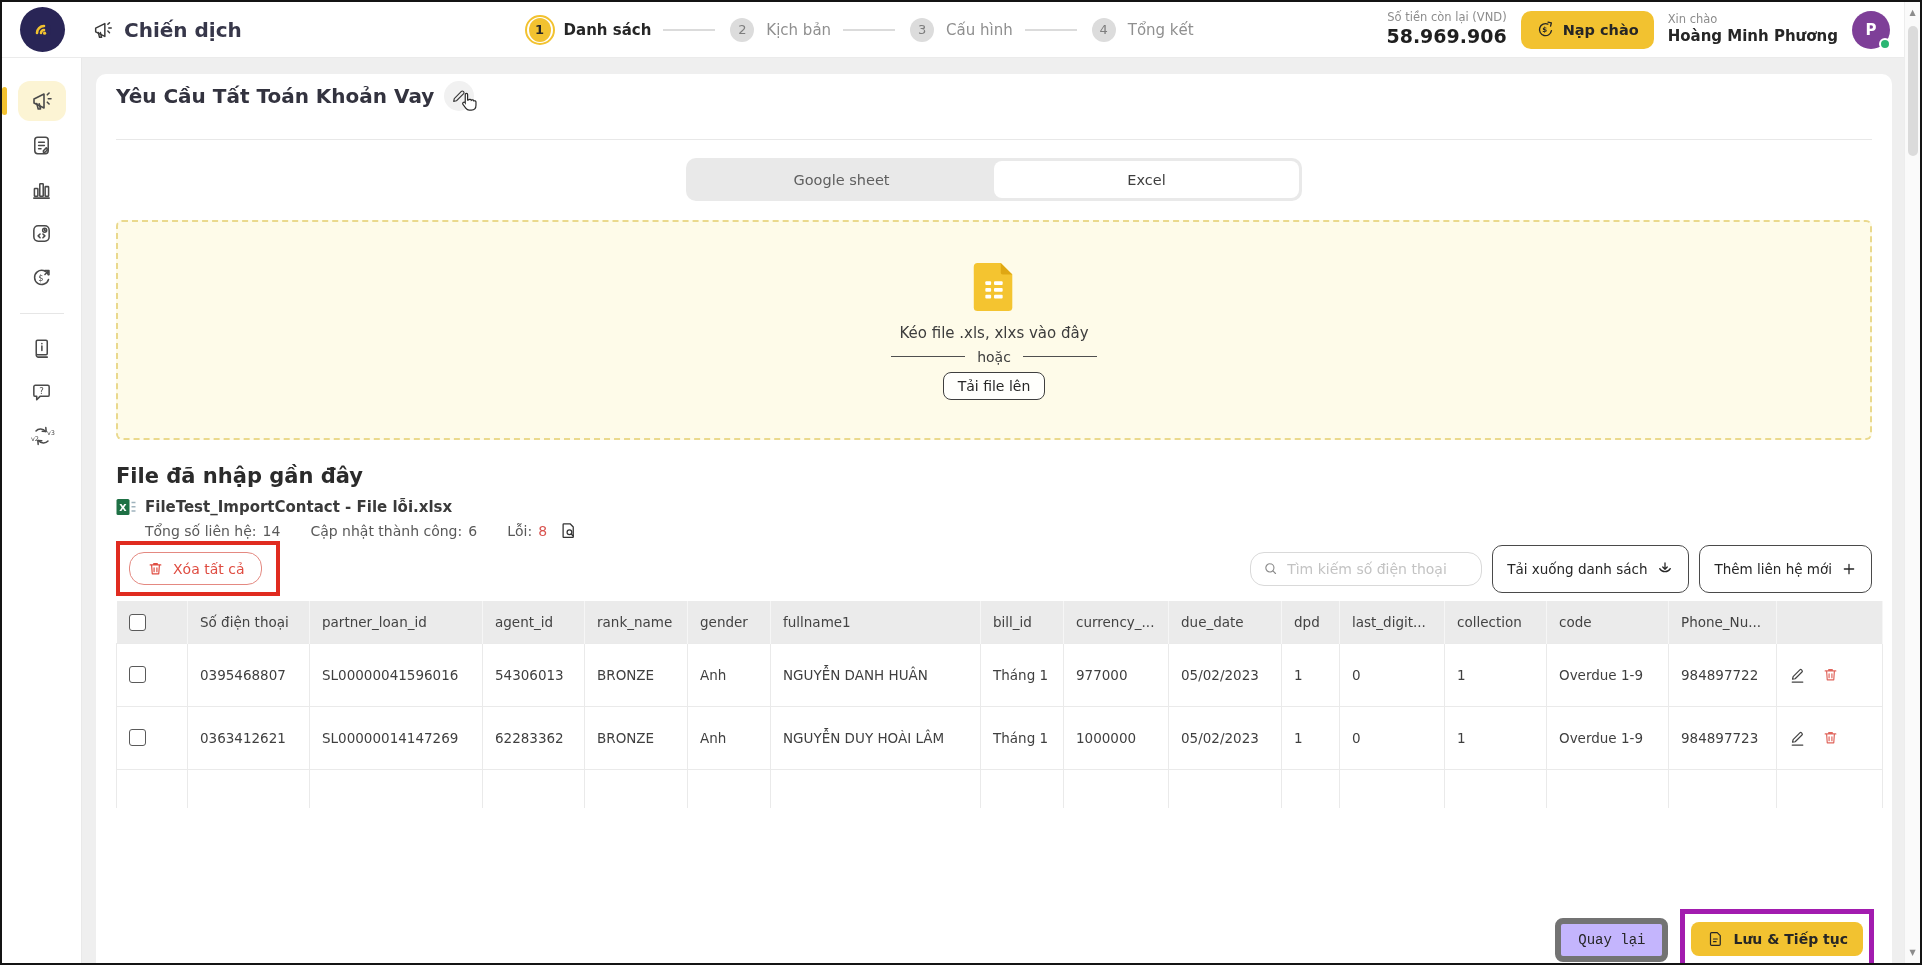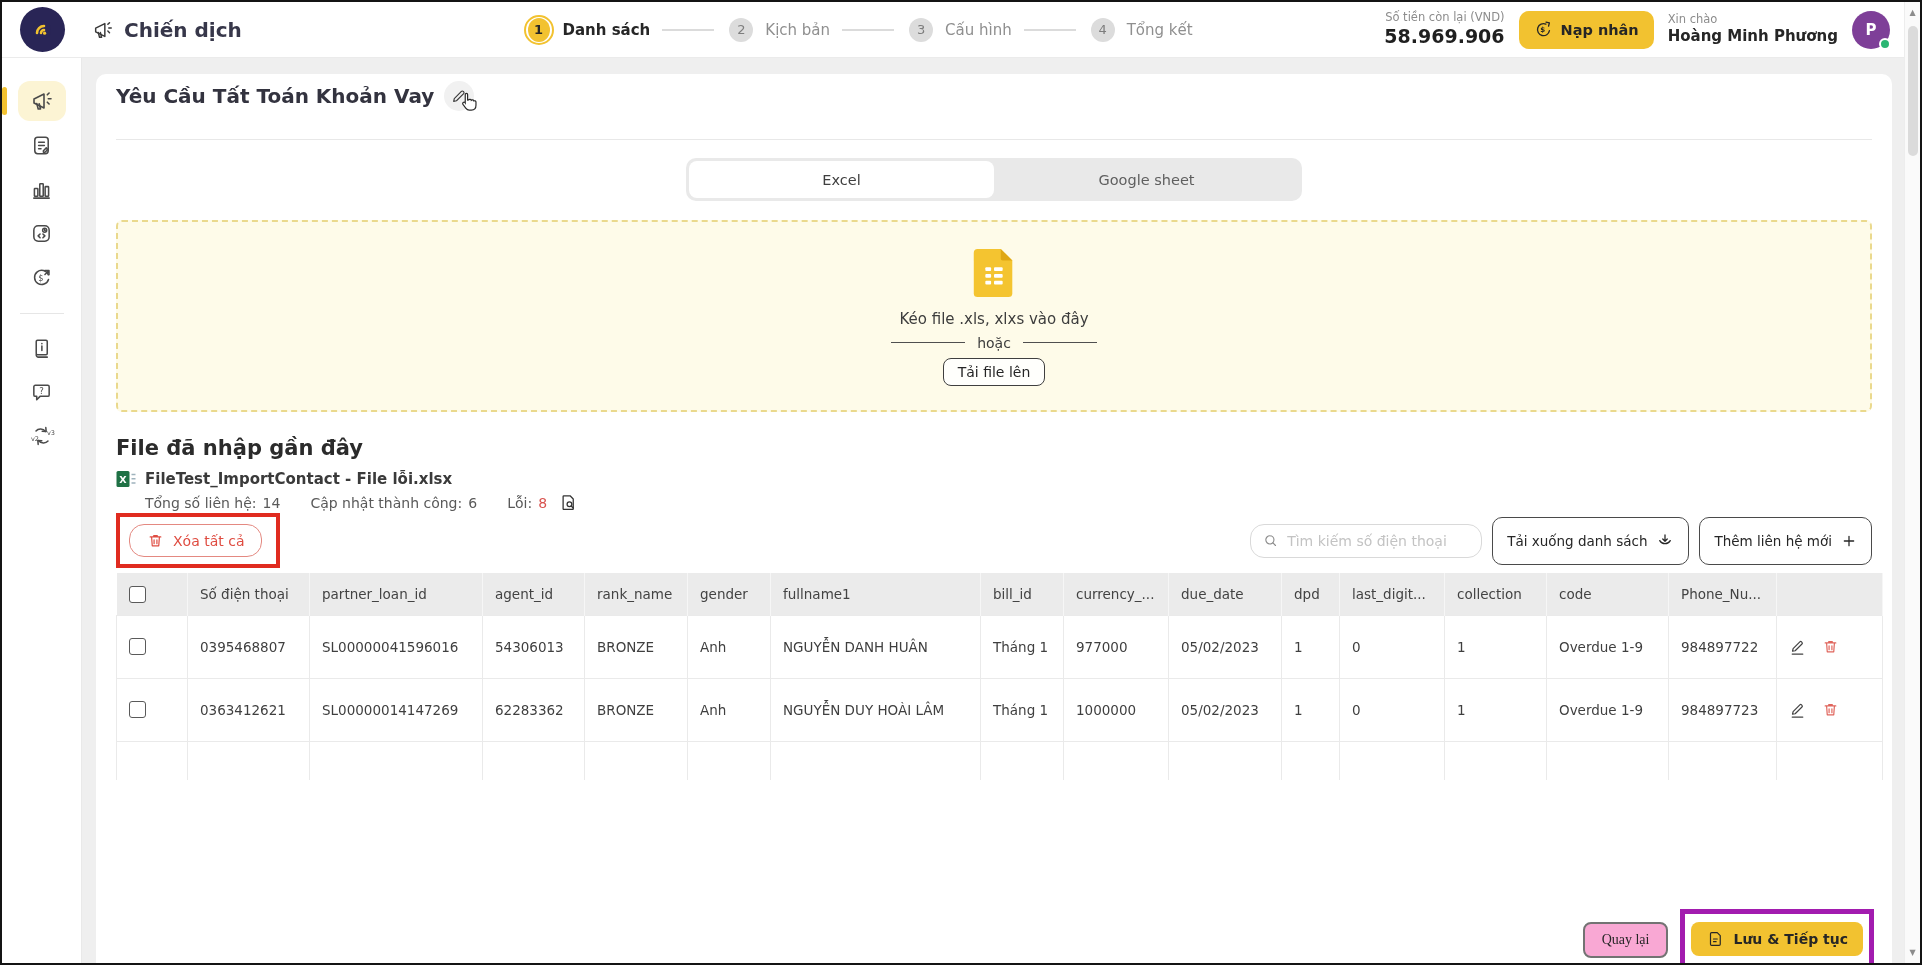--- a/index.html
+++ b/index.html
@@ -68,21 +68,21 @@
   .hand-cursor { position:absolute; left:14px; top:10px; }
 
   .divider { border-top:1px solid #e8e8e8; margin-top:28px; }
 
   .tabs-wrap { display:flex; justify-content:center; margin-top:18px; }
   .tabs { width:616px; background:#E9E9E9; border-radius:10px; padding:3px; display:flex; }
   .tab { flex:1; height:37px; display:flex; align-items:center; justify-content:center; font-size:14.5px;
          color:#5f5f5f; border-radius:8px; cursor:pointer; }
   .tab.active { background:#fff; color:#3f3f3f; }
 
-  .dropzone { margin-top:19px; height:192px; background:#FEFBE9; border:2px dashed #EAD98D; border-radius:6px;
+  .dropzone { margin-top:19px; height:220px; background:#FEFBE9; border:2px dashed #EAD98D; border-radius:6px;
               display:flex; flex-direction:column; align-items:center; justify-content:center; cursor:pointer; }
   .drag-text { margin-top:11px; font-size:15px; color:#3d3d3d; }
   .or-row { display:flex; align-items:center; gap:12px; margin-top:7px; font-size:14px; color:#3d3d3d; }
   .or-row .line { width:74px; border-top:1.5px solid #4f4f4f; }
   .upload-btn { margin-top:7px; border:1.5px solid #3f3f3f; border-radius:8px; background:rgba(255,255,255,.85);
                 padding:5px 14px; font-size:14px; color:#262626; cursor:pointer; font-family:inherit; }
 
   .hint { display:flex; justify-content:center; gap:9px; margin-top:12px; font-size:14.5px; color:#4a4a4a; }
   .hint-link { color:#3C78DC; cursor:pointer; }
 
@@ -115,22 +115,22 @@
   .contacts tbody tr.cut-row td { padding:11px 12px; border-bottom:none; }
   .cb { display:inline-block; width:17px; height:17px; border:1.7px solid #5a5a5a; border-radius:3px;
         background:#fff; cursor:pointer; vertical-align:middle; }
   td.actions-cell { text-align:left; }
   .row-actions { display:flex; gap:16px; align-items:center; }
   .act-edit { color:#434343; cursor:pointer; display:flex; }
   .act-del { color:#E0655C; cursor:pointer; display:flex; }
 
   .footer { position:absolute; left:0; right:0; bottom:0; height:47px; background:#fff; display:flex;
             align-items:center; justify-content:flex-end; gap:12px; padding-right:18px; z-index:4; }
-  .back-btn { border:2px solid #737373; border-radius:8px; background:#f9a8d4; padding:8px 17px; font-size:14px;
-              color:#262626; cursor:pointer; font-family:Liberation Serif, serif; }
+  .back-btn { border:6px solid #737373; border-radius:8px; background:#c4b5fd; padding:8px 17px; font-size:14px;
+              color:#262626; cursor:pointer; font-family:Liberation Mono, monospace; }
   .save-annotation { border:5px solid #a21caf; padding:8px 6px; margin-bottom:2px; }
   .save-btn { display:flex; align-items:center; gap:9px; background:#F2C230; border:none; border-radius:8px;
               padding:8px 15px; font-size:14px; font-weight:600; color:#262626; cursor:pointer; font-family:inherit; }
 
   
   .scrollbar { position:absolute; top:0; right:0; bottom:0; width:16px; background:#FAFAFA; border-left:1px solid #ededed; z-index:10;
                display:flex; flex-direction:column; justify-content:space-between; align-items:center; }
   .sb-arrow { font-size:8px; color:#8c8c8c; padding:6px 0; cursor:pointer; }
   .sb-thumb { position:absolute; top:24px; left:3px; width:10px; height:130px; background:#DBDBDB; border-radius:6px; cursor:pointer; }
 </style>
@@ -193,21 +193,21 @@
       <div class="balance">
         <div class="lab">Số tiền còn lại (VND)</div>
         <div class="val">58.969.906</div>
       </div>
       <button class="topup-btn">
         <svg width="19" height="19" viewBox="0 0 24 24" fill="none" stroke="#262626" stroke-width="1.7" stroke-linecap="round" stroke-linejoin="round">
           <path d="M19.5 13.5A7.6 7.6 0 1 1 15 5.2"></path>
             <path d="M15.2 2.8l4.2.9-1 4.1"></path>
           <text x="11" y="15.5" font-size="9" text-anchor="middle" fill="#262626" stroke="none" font-family="DejaVu Sans">$</text>
         </svg>
-        <span>Nạp nhân</span>
+        <span>Nạp chào</span>
       </button>
       <div class="greet">
         <div class="hi">Xin chào</div>
         <div class="name">Hoàng Minh Phương</div>
       </div>
       <div class="avatar">
         <span>P</span>
         <span class="online-dot"></span>
       </div>
     </div>
@@ -290,22 +290,22 @@
           <svg class="hand-cursor" width="22" height="24" viewBox="0 0 24 26">
             <path d="M9.2 2.5c.75 0 1.3.55 1.3 1.3v6.1l1-.1c.3-1 2.8-1 3 .2.8-.7 2.6-.4 2.8.7.9-.4 2.3 0 2.3 1.3v3.4c0 3-2 5.3-5 5.3h-2.4c-1.6 0-2.6-.6-3.5-1.8l-3.3-4.3c-.5-.7-.4-1.6.3-2.1.6-.5 1.5-.4 2 .2l.2.3V3.8c0-.75.55-1.3 1.3-1.3z" fill="#ffffff" stroke="#2b2b2b" stroke-width="1.3"></path>
           </svg>
         </span>
       </div>
 
       <div class="divider"></div>
 
       <div class="tabs-wrap">
         <div class="tabs">
+          <div class="tab">Google sheet</div>
           <div class="tab active">Excel</div>
-          <div class="tab">Google sheet</div>
         </div>
       </div>
 
       <div class="dropzone">
         <svg width="46" height="52" viewBox="0 0 46 54">
           <path d="M6 2h24l12 12v34a4 4 0 0 1-4 4H6a4 4 0 0 1-4-4V6a4 4 0 0 1 4-4z" fill="#F4C430"></path>
           <path d="M30 2l12 12H32a2 2 0 0 1-2-2V2z" fill="#DFA713"></path>
           <g fill="#ffffff">
             <rect x="14" y="21" width="6" height="4" rx="1"></rect>
               <rect x="23" y="21" width="9" height="4" rx="1"></rect>

